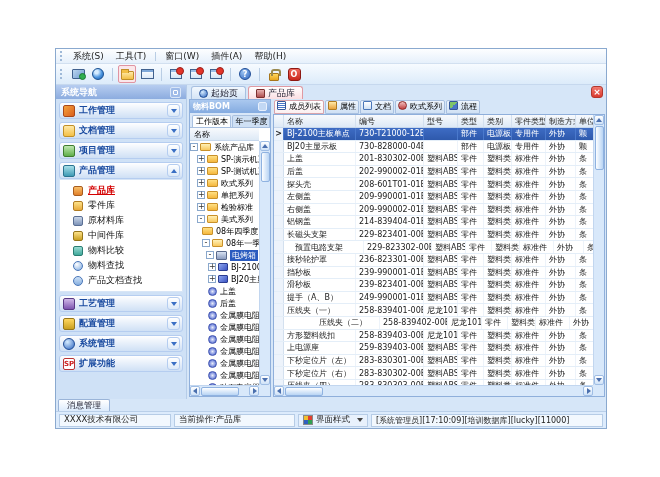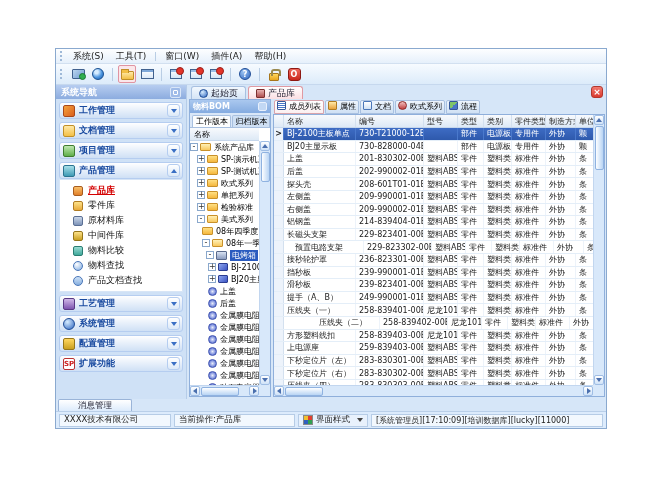--- a/index.html
+++ b/index.html
@@ -136,21 +136,21 @@
   .rows{position:absolute;left:0;top:13px;right:11px;bottom:11px;overflow:hidden}
   .trow{display:flex;height:12.6px;border-bottom:1px solid #e4eef8;overflow:hidden}
   .td{font-size:8px;padding:0 3px;display:flex;align-items:center;border-right:1px solid #edf3fa;overflow:hidden;white-space:nowrap;flex:none;color:#1a1a1a}
   .tdm{background:#edf3fb;border-right:1px solid #d3e0ef;justify-content:center;padding:0;font-weight:bold;color:#333}
   .trow.selected .td{background:linear-gradient(#3e6cc4,#2e59ac);color:#fff;border-right-color:#4a79cc}
   .trow.selected .tdm{background:#edf3fb;color:#222}
   .sbv.tb{bottom:11px}
   .sbthumb.tall{height:44px}
 
   
-  .msgtab{position:absolute;left:2px;bottom:17px;height:12px;display:flex;align-items:center;padding:0 19px;font-size:8.5px;border:1px solid #9ab4d8;border-bottom:none;border-radius:2px 2px 0 0;background:linear-gradient(#fff,#dcebfc);color:#223}
+  .msgtab{position:absolute;left:2px;bottom:17px;height:12px;display:flex;align-items:center;padding:0 8px;font-size:8.5px;border:1px solid #9ab4d8;border-bottom:none;border-radius:2px 2px 0 0;background:linear-gradient(#fff,#dcebfc);color:#223}
   .statusbar{position:absolute;left:0;bottom:0;height:17px;width:100%;display:flex;align-items:center;gap:3px;padding:0 3px;background:#dcebfc;border-top:1px solid #b9cfe9}
   .sfield{height:13px;border:1px solid #b6cce6;background:#f2f8fe;display:flex;align-items:center;gap:3px;padding:0 4px;font-size:8.5px;color:#222;white-space:nowrap;overflow:hidden}
   .sfield.company{width:112px;flex:none}
   .sfield.op{flex:1}
   .sfield.stylebox{width:70px;flex:none;background:#e8f1fc}
   .sfield.session{width:232px;flex:none;font-size:8px}
   .style-icon{width:10px;height:10px;border:1px solid #888;background:conic-gradient(#e04030 0 25%,#30a050 25% 50%,#3060c0 50% 75%,#f0c030 75%);flex:none}
   .dnarr{width:0;height:0;border-left:3px solid transparent;border-right:3px solid transparent;border-top:4px solid #444;margin-left:auto}
 </style>
 </head>
@@ -286,31 +286,31 @@
               <div class="sbg-head">
                 <span class="gi craft-manage-icon"></span>
                 <span class="glbl">工艺管理</span>
                 <span class="sbg-chevron">
                   <span class="chev down"></span>
                 </span>
               </div>
             </div>
             <div class="sb-group">
               <div class="sbg-head">
-                <span class="gi system-manage-icon"></span>
-                <span class="glbl">系统管理</span>
+                <span class="gi config-manage-icon"></span>
+                <span class="glbl">配置管理</span>
                 <span class="sbg-chevron">
                   <span class="chev down"></span>
                 </span>
               </div>
             </div>
             <div class="sb-group">
               <div class="sbg-head">
-                <span class="gi config-manage-icon"></span>
-                <span class="glbl">配置管理</span>
+                <span class="gi system-manage-icon"></span>
+                <span class="glbl">系统管理</span>
                 <span class="sbg-chevron">
                   <span class="chev down"></span>
                 </span>
               </div>
             </div>
             <div class="sb-group">
               <div class="sbg-head">
                 <span class="gi extension-icon"></span>
                 <span class="glbl">扩展功能</span>
                 <span class="sbg-chevron">
@@ -335,21 +335,21 @@
           </span>
         </div>
 
       <div class="bom">
         <div class="bom-head">
           <span>物料BOM</span>
           <span class="bhbtn"></span>
         </div>
         <div class="bom-tabs" id="bomtabs">
             <div class="btab active">工作版本</div>
-            <div class="btab">归档版本</div>
+            <div class="btab">年一季度</div>
           </div>
         <div class="tree-colhead">
           <span>名称</span>
         </div>
         <div class="tree-wrap">
           <div class="tree-rows" id="treerows">
               <div class="tree-row">
                 <span class="tind" style="width: 0px;"></span>
                 <span class="exp">-</span>
                 <span class="tico folder-open"></span>

